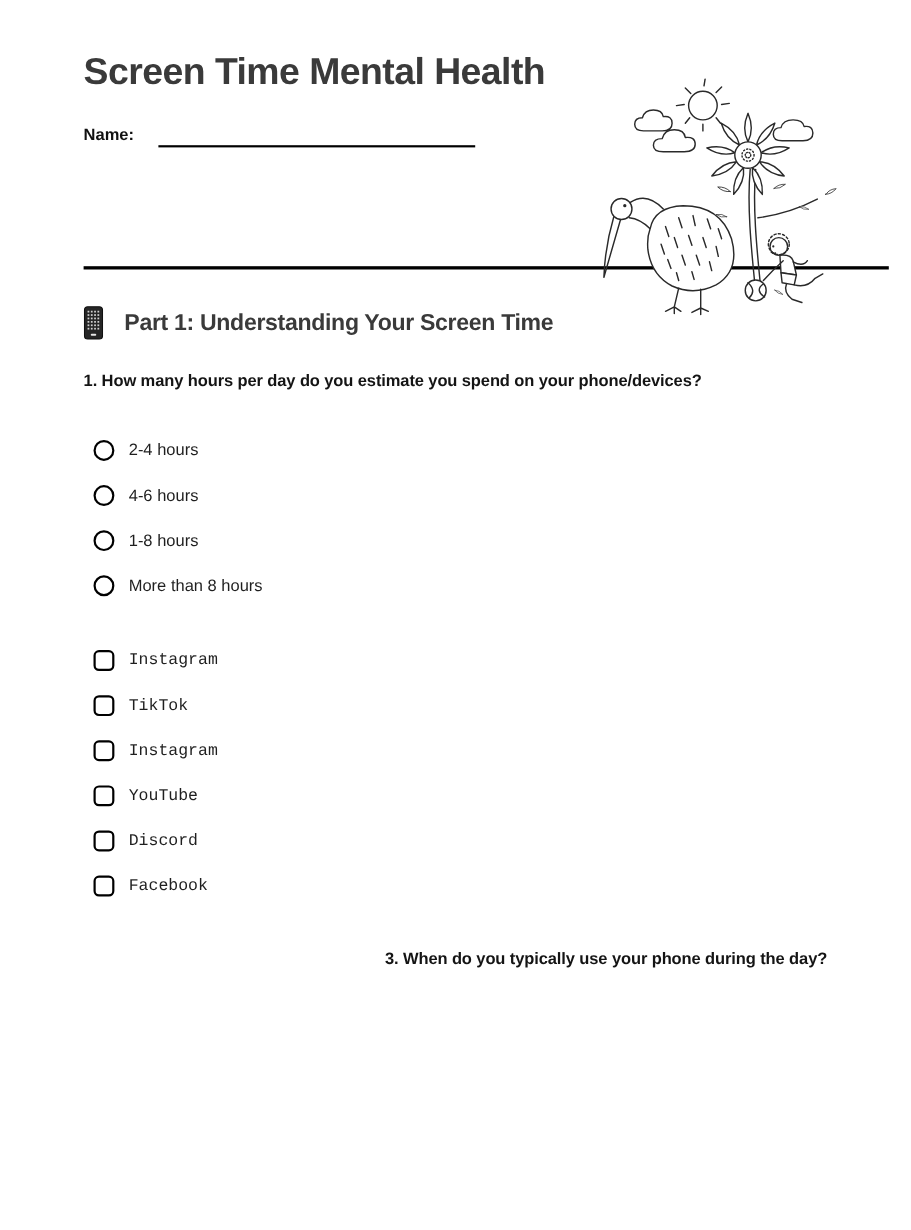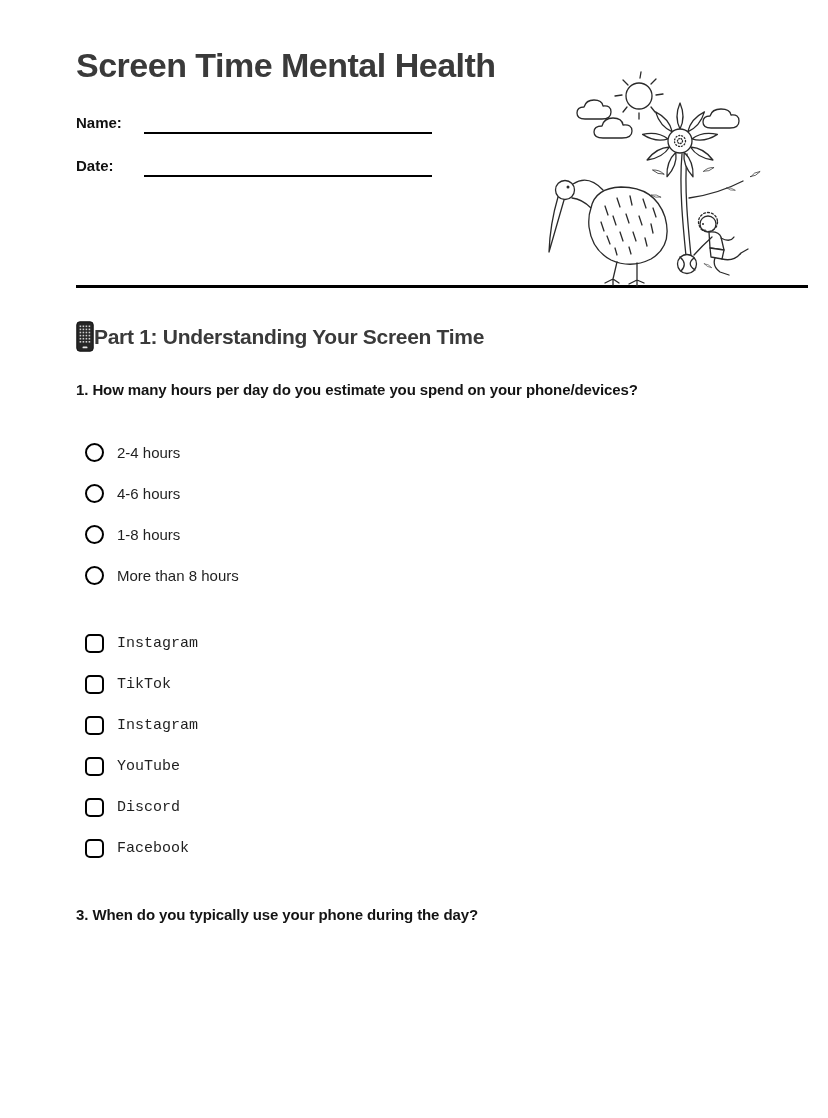--- a/index.html
+++ b/index.html
@@ -19,30 +19,30 @@
   .field-row { display:flex; align-items:center; width:356px; }
   .field-row.name { margin-top:26px; }
   .field-row.date { margin-top:21px; }
   .field-label { width:68px; font-size:15px; font-weight:bold; color:#111; line-height:18px; }
   .field-line { flex:1; height:22px; border-bottom:2px solid #000; }
 
   .illustration { position:absolute; left:543px; top:66px; width:250px; height:225px; }
 
   .divider { margin-top:108px; width:732px; height:3px; background:#000; }
 
-  .part-heading { margin-top:33px; display:flex; align-items:center; gap:0; }
+  .part-heading { margin-top:33px; display:flex; align-items:center; gap:19px; }
   .part-heading .ph-text { font-size:21px; font-weight:bold; color:#3a3a3a; letter-spacing:-0.3px; }
   .phone-icon { display:block; }
 
   .question {
     font-size:15px; font-weight:bold; color:#141414; line-height:19px; letter-spacing:-0.1px;
   }
   .q1 { margin-top:28px; }
   .q2 { margin-top:50px; }
-  .q3 { margin-top:44px; }
+  .q3 { margin-top:44px;text-align:right; }
 
   .options { margin-top:41px; }
   .options.cbx { margin-top:43px;font-family:Liberation Mono, monospace; }
   .option-row {
     display:flex; align-items:center; height:25px; margin-bottom:16px; margin-left:9px;
     cursor:pointer;
   }
   .option-row:last-child { margin-bottom:0;text-align:right; }
   .radio {
     width:19px; height:19px; border:2.5px solid #000; border-radius:50%;
@@ -62,24 +62,20 @@
 
 <div class="page">
 
   <h1 class="doc-title">Screen Time Mental Health</h1>
 
   <div class="field-row name">
     <span class="field-label">Name:</span>
     <span class="field-line"></span>
   </div>
 
-  <div class="field-row date">
-    <span class="field-label">Date:</span>
-    <span class="field-line"></span>
-  </div>
 
   <svg class="illustration" viewBox="0 0 250 225" aria-hidden="true">
 
     <g>
       <circle class="ln" cx="96" cy="30" r="13"></circle>
       <path class="ln" d="M113,29 L120,28 M108,18 L113,13 M97,12 L98,6 M85,19 L80,14 M79,29 L72,30 M84,41 L80,46 M96,47 L96,53 M108,41 L112,46"></path>
     </g>
 
     <g>
       <path class="lnw" d="M42,53 q-8,0 -8,-6 q0,-6 7,-6 q2,-7 10,-7 q8,0 9,6 q8,-1 8,6 q0,7 -9,7 z"></path>

